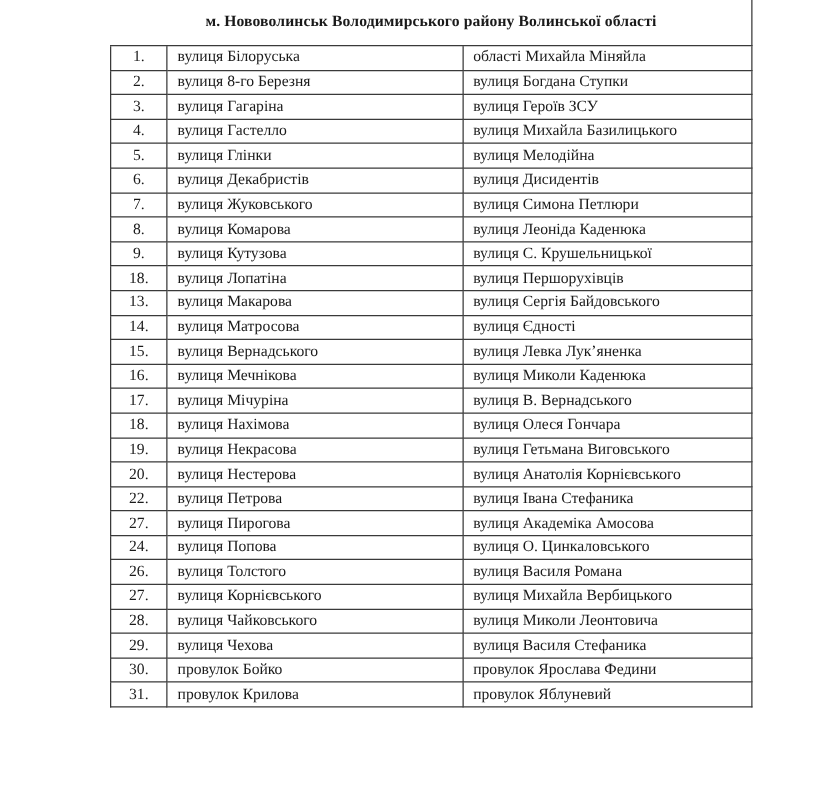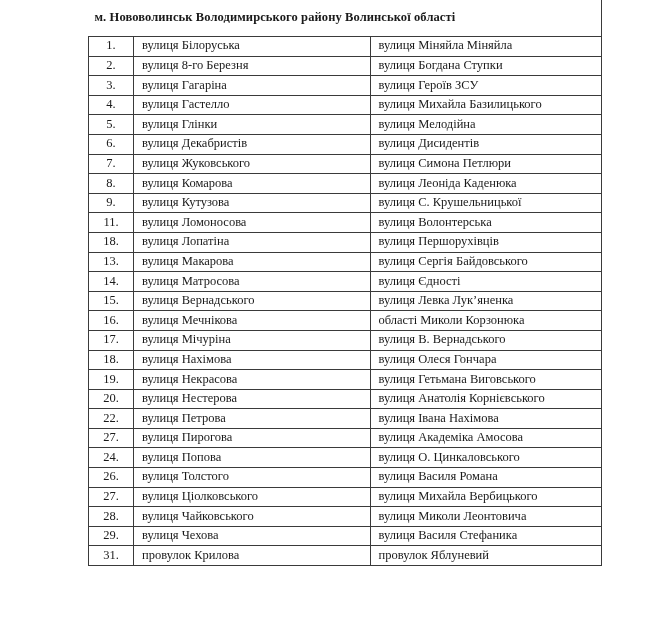--- a/index.html
+++ b/index.html
@@ -38,21 +38,21 @@
     border: 1px solid #3a3a3a;
     padding: 0;
     vertical-align: middle;
     font-size: 12.5px;
     line-height: 1.1;
   }
 
   
   .header-cell {
     height: 36px;
-    text-align: left;
+    text-align: center;
     font-weight: bold;
     font-size: 13.2px;
     letter-spacing: 0.1px;
     border-left: none !important;
     border-top: none !important;
     border-bottom: 1px solid #3a3a3a;
     padding: 0 6px !important;
   }
 
   
@@ -93,21 +93,21 @@
     </colgroup>
     <thead>
       <tr>
         <td class="header-cell" colspan="3">м. Нововолинськ Володимирського району Волинської області</td>
       </tr>
     </thead>
     <tbody id="table-body">
         <tr>
           <td class="row-num">1.</td>
           <td class="col-old">вулиця Білоруська</td>
-          <td class="col-new">вулиця Міняйла Міняйла</td>
+          <td class="col-new">області Михайла Міняйла</td>
         </tr>
         <tr>
           <td class="row-num">2.</td>
           <td class="col-old">вулиця 8-го Березня</td>
           <td class="col-new">вулиця Богдана Ступки</td>
         </tr>
         <tr>
           <td class="row-num">3.</td>
           <td class="col-old">вулиця Гагаріна</td>
           <td class="col-new">вулиця Героїв ЗСУ</td>
@@ -136,25 +136,20 @@
           <td class="row-num">8.</td>
           <td class="col-old">вулиця Комарова</td>
           <td class="col-new">вулиця Леоніда Каденюка</td>
         </tr>
         <tr>
           <td class="row-num">9.</td>
           <td class="col-old">вулиця Кутузова</td>
           <td class="col-new">вулиця С. Крушельницької</td>
         </tr>
         <tr>
-          <td class="row-num">11.</td>
-          <td class="col-old">вулиця Ломоносова</td>
-          <td class="col-new">вулиця Волонтерська</td>
-        </tr>
-        <tr>
           <td class="row-num">18.</td>
           <td class="col-old">вулиця Лопатіна</td>
           <td class="col-new">вулиця Першорухівців</td>
         </tr>
         <tr>
           <td class="row-num">13.</td>
           <td class="col-old">вулиця Макарова</td>
           <td class="col-new">вулиця Сергія Байдовського</td>
         </tr>
         <tr>
@@ -163,21 +158,21 @@
           <td class="col-new">вулиця Єдності</td>
         </tr>
         <tr>
           <td class="row-num">15.</td>
           <td class="col-old">вулиця Вернадського</td>
           <td class="col-new">вулиця Левка Лук’яненка</td>
         </tr>
         <tr>
           <td class="row-num">16.</td>
           <td class="col-old">вулиця Мечнікова</td>
-          <td class="col-new">області Миколи Корзонюка</td>
+          <td class="col-new">вулиця Миколи Каденюка</td>
         </tr>
         <tr>
           <td class="row-num">17.</td>
           <td class="col-old">вулиця Мічуріна</td>
           <td class="col-new">вулиця В. Вернадського</td>
         </tr>
         <tr>
           <td class="row-num">18.</td>
           <td class="col-old">вулиця Нахімова</td>
           <td class="col-new">вулиця Олеся Гончара</td>
@@ -188,53 +183,58 @@
           <td class="col-new">вулиця Гетьмана Виговського</td>
         </tr>
         <tr>
           <td class="row-num">20.</td>
           <td class="col-old">вулиця Нестерова</td>
           <td class="col-new">вулиця Анатолія Корнієвського</td>
         </tr>
         <tr>
           <td class="row-num">22.</td>
           <td class="col-old">вулиця Петрова</td>
-          <td class="col-new">вулиця Івана Нахімова</td>
+          <td class="col-new">вулиця Івана Стефаника</td>
         </tr>
         <tr>
           <td class="row-num">27.</td>
           <td class="col-old">вулиця Пирогова</td>
           <td class="col-new">вулиця Академіка Амосова</td>
         </tr>
         <tr>
           <td class="row-num">24.</td>
           <td class="col-old">вулиця Попова</td>
           <td class="col-new">вулиця О. Цинкаловського</td>
         </tr>
         <tr>
           <td class="row-num">26.</td>
           <td class="col-old">вулиця Толстого</td>
           <td class="col-new">вулиця Василя Романа</td>
         </tr>
         <tr>
           <td class="row-num">27.</td>
-          <td class="col-old">вулиця Ціолковського</td>
+          <td class="col-old">вулиця Корнієвського</td>
           <td class="col-new">вулиця Михайла Вербицького</td>
         </tr>
         <tr>
           <td class="row-num">28.</td>
           <td class="col-old">вулиця Чайковського</td>
           <td class="col-new">вулиця Миколи Леонтовича</td>
         </tr>
         <tr>
           <td class="row-num">29.</td>
           <td class="col-old">вулиця Чехова</td>
           <td class="col-new">вулиця Василя Стефаника</td>
         </tr>
         <tr>
+          <td class="row-num">30.</td>
+          <td class="col-old">провулок Бойко</td>
+          <td class="col-new">провулок Ярослава Федини</td>
+        </tr>
+        <tr>
           <td class="row-num">31.</td>
           <td class="col-old">провулок Крилова</td>
           <td class="col-new">провулок Яблуневий</td>
         </tr>
       </tbody>
   </table>
 
 </div>
 
 </body></html>

